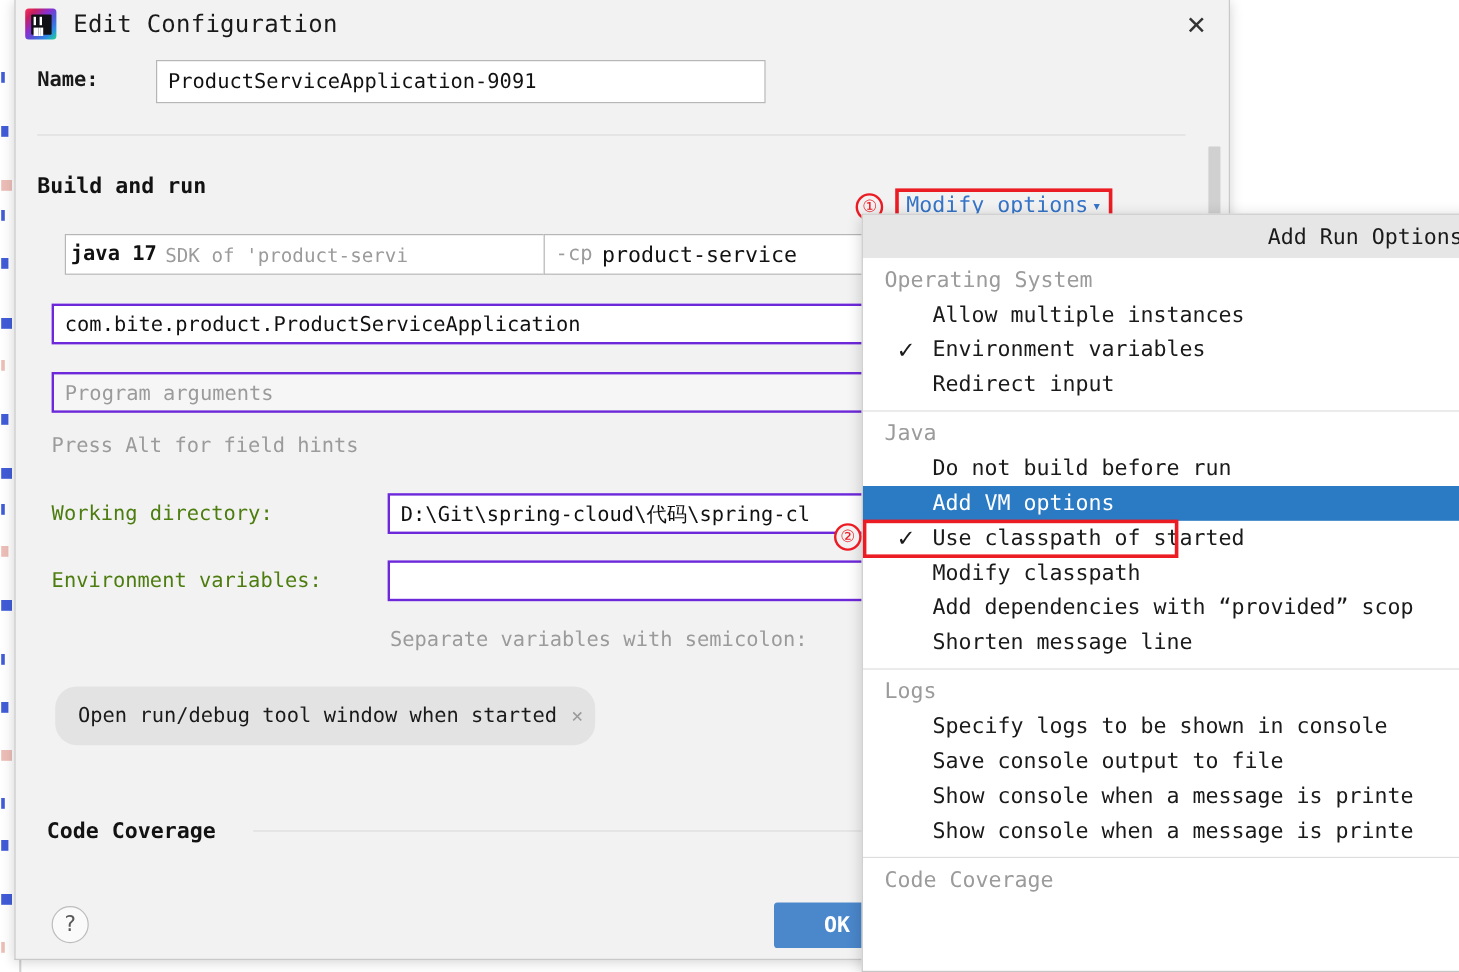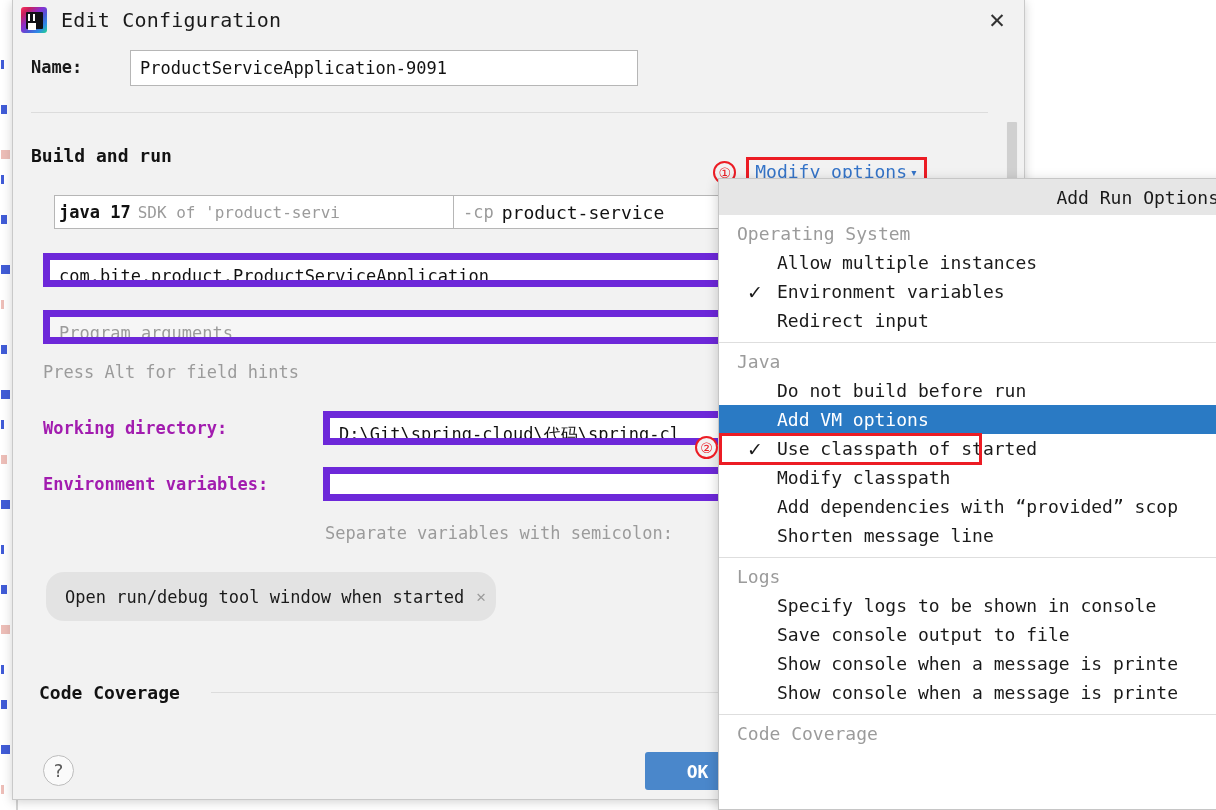--- a/index.html
+++ b/index.html
@@ -127,21 +127,21 @@
     position: absolute; right: 6px; top: 122px; width: 12px; height: 645px;
     background: #f0f0f0;
   }
   .dlg-scroll .thumb {
     position: absolute; left: 1px; top: 0; width: 10px; height: 68px;
     background: #d0d0d0; border-radius: 1px;
   }
 
   
   .inp {
-    position: absolute; background: #fff; border: 7px solid #6d28d9;
+    position: absolute; background: #fff; border: 2px solid #6d28d9;
     font-size: 17px; color: #111; padding: 0 9px; line-height: 32px;
     height: 34px; font-family: inherit; white-space: nowrap; overflow: hidden;
   }
   .sdk-combo {
     position: absolute; left: 30px; top: 195px; width: 446px; height: 34px;
     background: #fff; border: 1px solid #b6b6b6;
     display: flex; align-items: center; padding: 0 4px 0 4px; overflow: hidden; margin-left: 11px;
   }
   .sdk-main { font-size: 17px; color: #111; font-weight: bold; flex: none; }
   .sdk-sub {
@@ -160,21 +160,21 @@
   .cp-val { font-size: 18px; color: #111; margin-left: 8px; }
 
   .mainclass { left: 30px; top: 253px; width: 700px; }
   .progargs  { left: 30px; top: 310px; width: 690px; background: #f6f6f6; }
   .ph { color: #9b9b9b; }
   .hint {
     position: absolute; left: 30px; top: 362px;
     font-size: 17px; color: #9b9b9b;
   }
 
-  .lbl2 { position: absolute; font-size: 17px; color: #a21caf; font-weight: bold; }
+  .lbl2 { position: absolute; font-size: 17px; color: #4d7c0f; font-weight: normal; }
   .lbl-wd  { left: 30px; top: 418px; }
   .lbl-env { left: 30px; top: 474px; }
   .wd-field { left: 310px; top: 411px; width: 420px; }
   .env-field { left: 310px; top: 467px; width: 420px; }
   .circ2 {
     position: absolute; left: 682px; top: 436px;
     width: 23px; height: 23px; border: 2px solid #ec1c24; border-radius: 50%;
     color: #ec1c24; font-size: 14px; display: flex; align-items: center;
     justify-content: center; font-family: "DejaVu Sans", sans-serif;
     background: #f2f2f2; z-index: 3;

